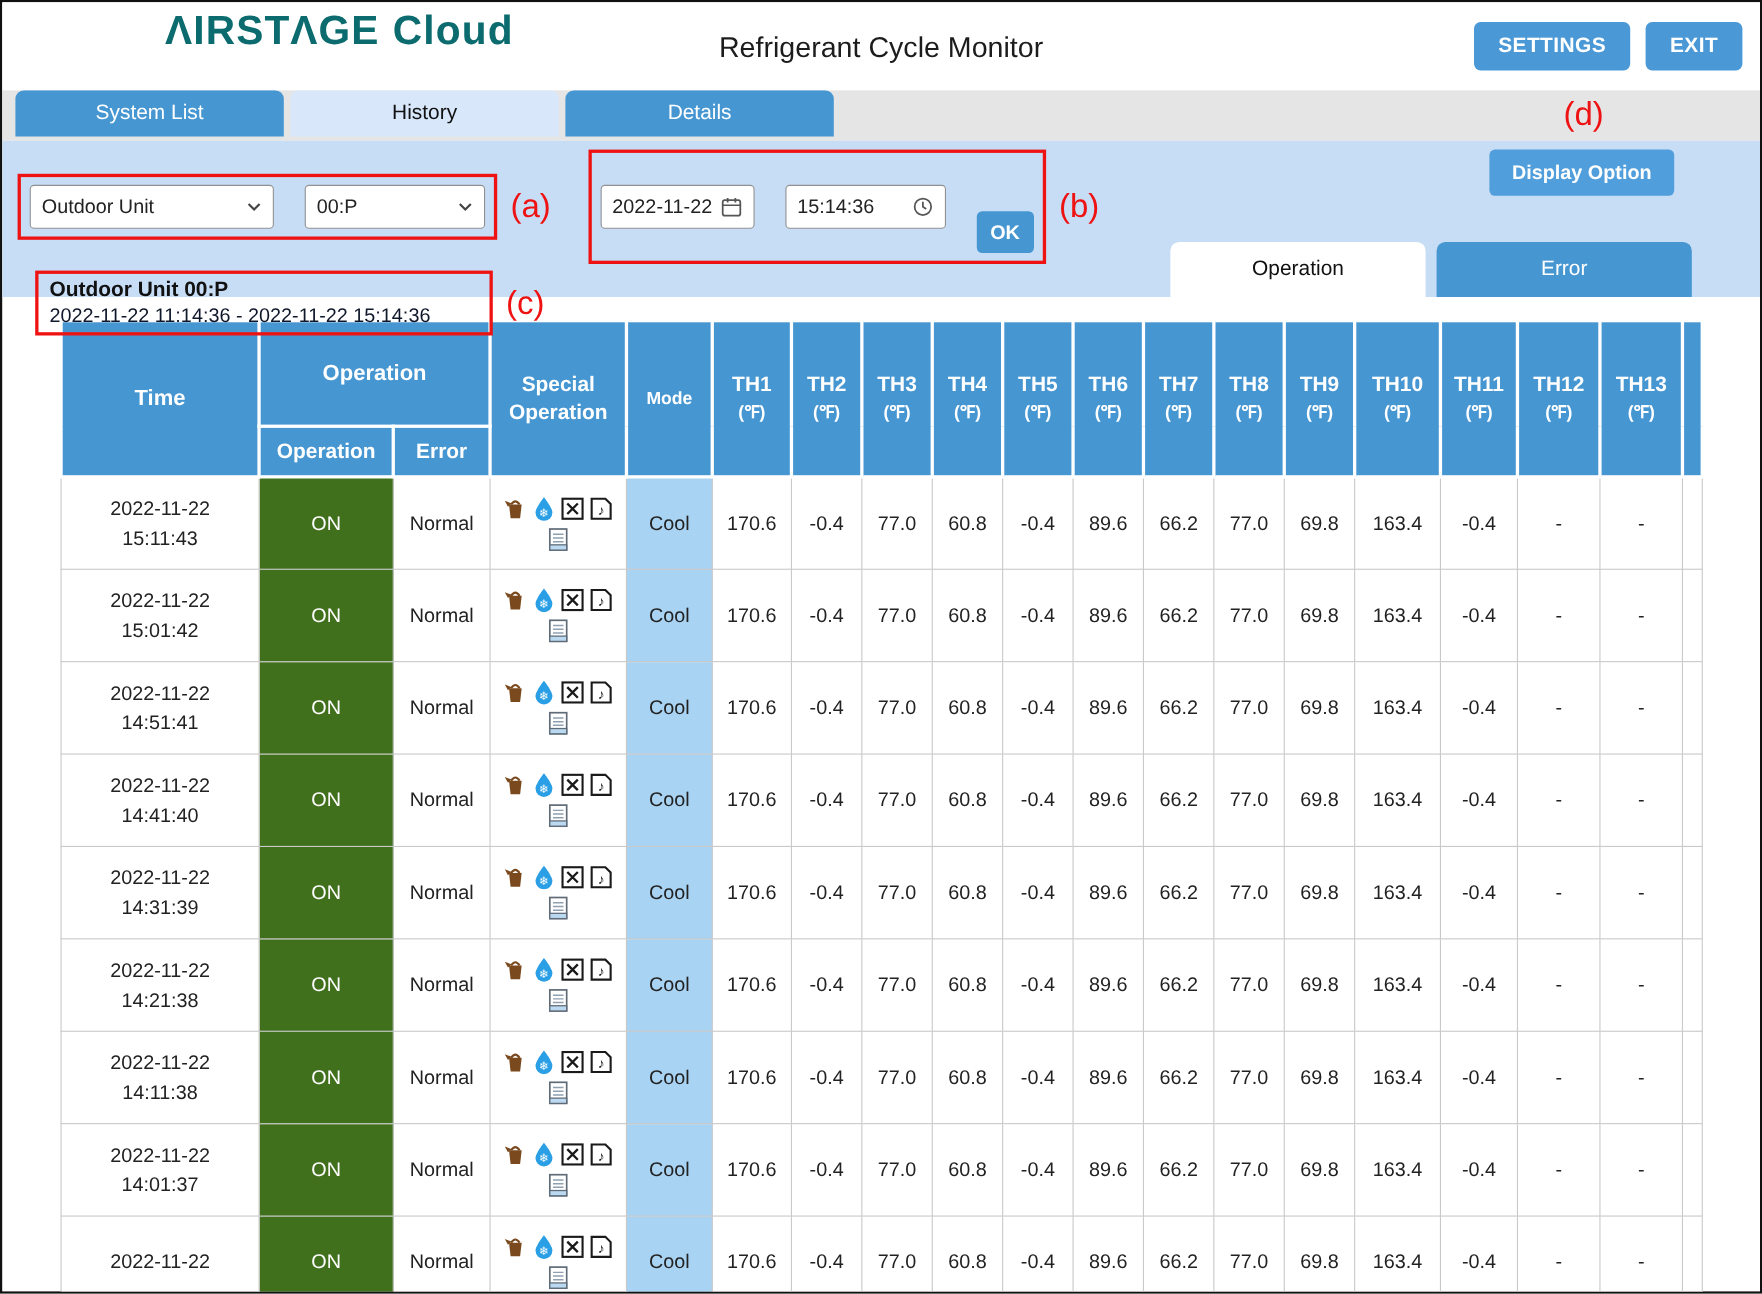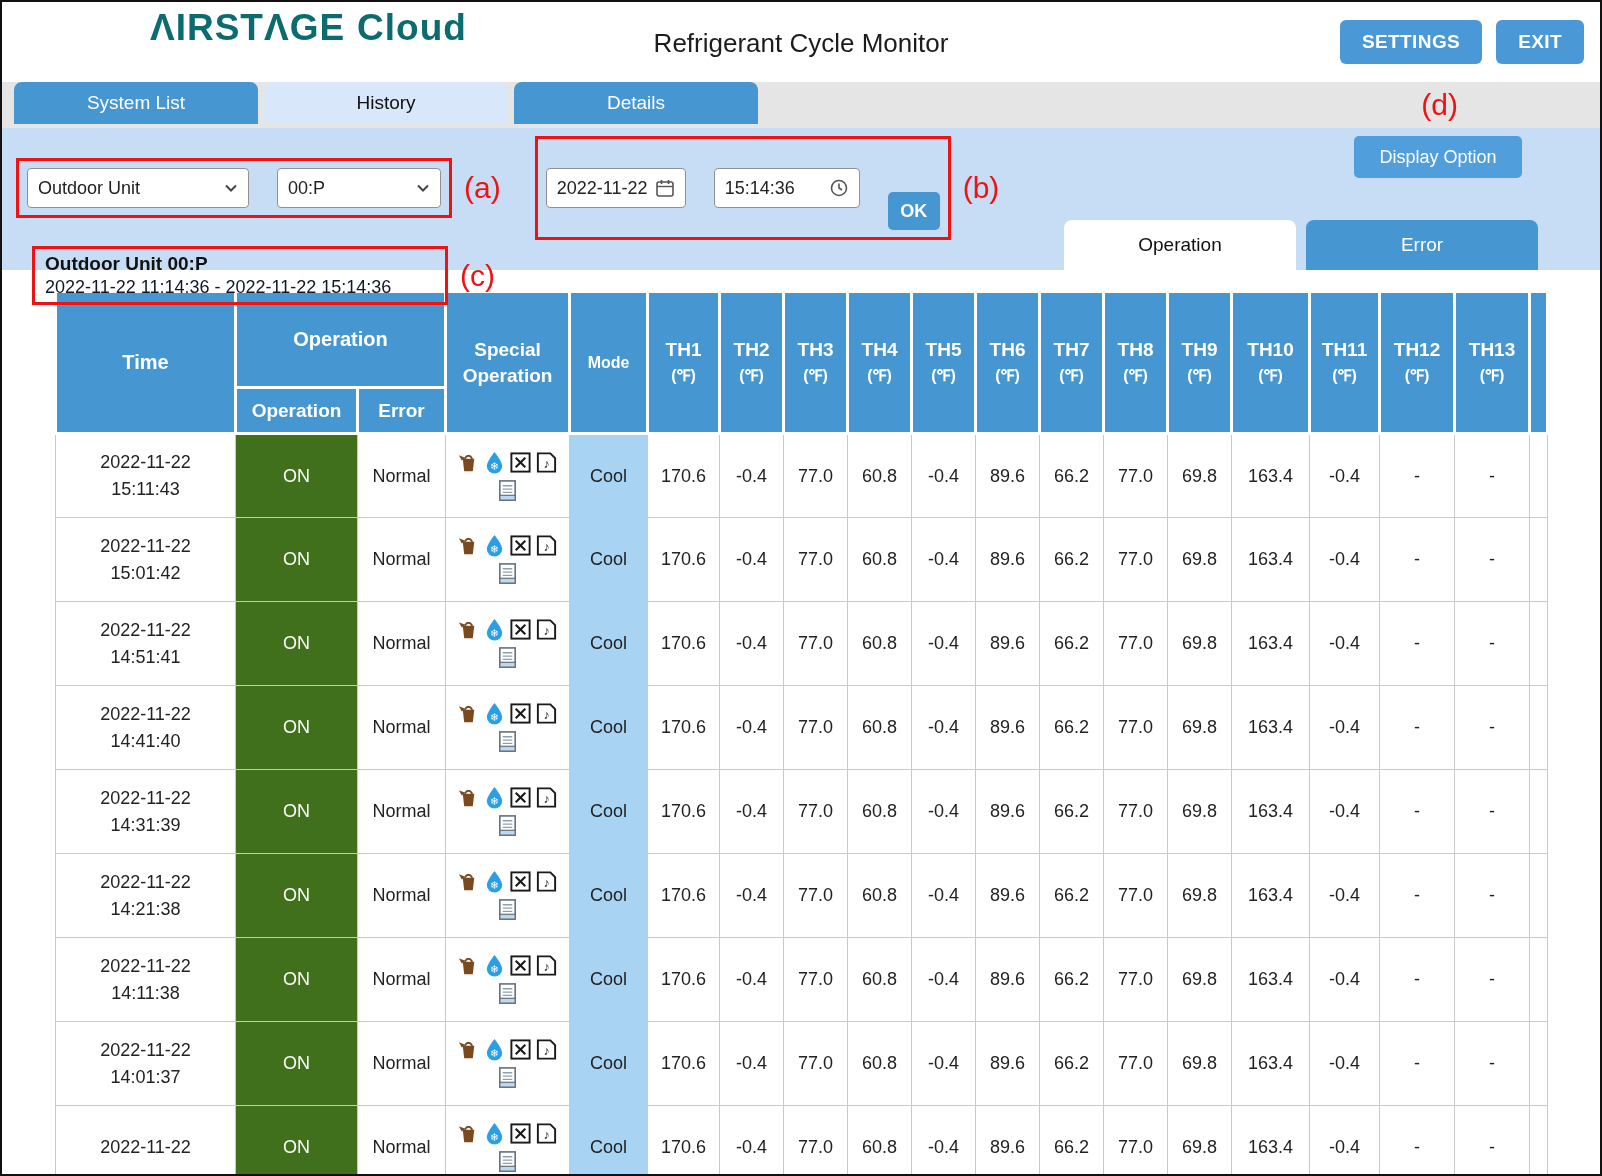--- a/index.html
+++ b/index.html
@@ -27,21 +27,21 @@
   .redbox{ border:3px solid #ee1212; display:flex; align-items:center; gap:28px; padding:7px 8px; }
   .ann{ color:#ee1212; font-size:30px; margin:0 12px; white-space:nowrap; }
   .gap36{ width:22px; }
   .selectbox,.inputbox{ background:#fff; border:1px solid #919191; border-radius:4px; height:40px;
         display:flex; align-items:center; justify-content:space-between; padding:0 10px; font-size:18px; color:#222; cursor:pointer; }
   .sel-unit{ width:222px; } .sel-addr{ width:164px; }
   .inp-date{ width:140px; } .inp-time{ width:146px; }
   .okbtn{ background:#4696d2; color:#fff; border:none; border-radius:5px; height:38px; width:52px;
           font-size:18px; font-weight:bold; font-family:inherit; cursor:pointer;margin-top:46px; }
   .display-option{ position:absolute; top:8px; right:78px; width:168px; height:42px; background:#509edb; color:#fff;
-          border:none; border-radius:5px; font-size:18px; font-family:inherit; cursor:pointer; }
+          border:none; border-radius:5px; font-size:18px; font-family:inherit; cursor:pointer;font-weight:bold; }
   .ann-d{ position:absolute; top:86px; right:142px; color:#ee1212; font-size:30px; }
   .info-row{ display:flex; align-items:center; margin-top:6px; padding-left:30px; }
   .infobox{ border:3px solid #ee1212; padding:4px 10px; min-width:416px; }
   .info-line1{ font-weight:bold; font-size:19px; color:#111; }
   .info-line2{ font-size:18px; color:#0f172a; margin-top:2px; }
   .subtabs{ position:absolute; bottom:0; right:62px; display:flex; gap:10px; }
   .subtab{ width:232px; height:50px; display:flex; align-items:center; justify-content:center;
            font-size:19px; border-radius:8px 8px 0 0; cursor:pointer; }
   .subtab.active{ background:#fff; color:#111; }
   .subtab.inactive{ background:#4696d2; color:#fff; }

